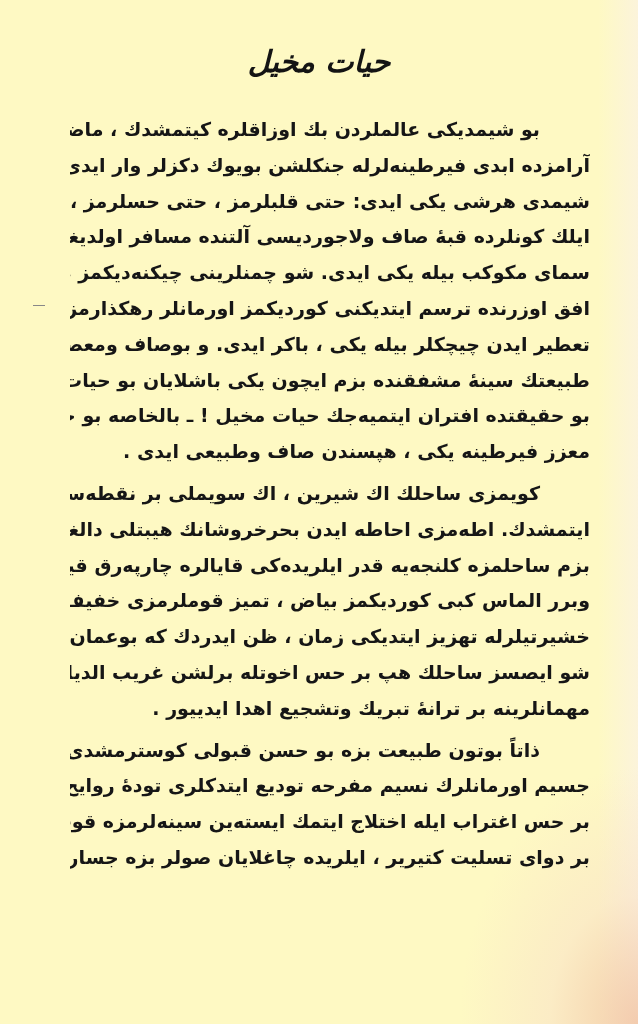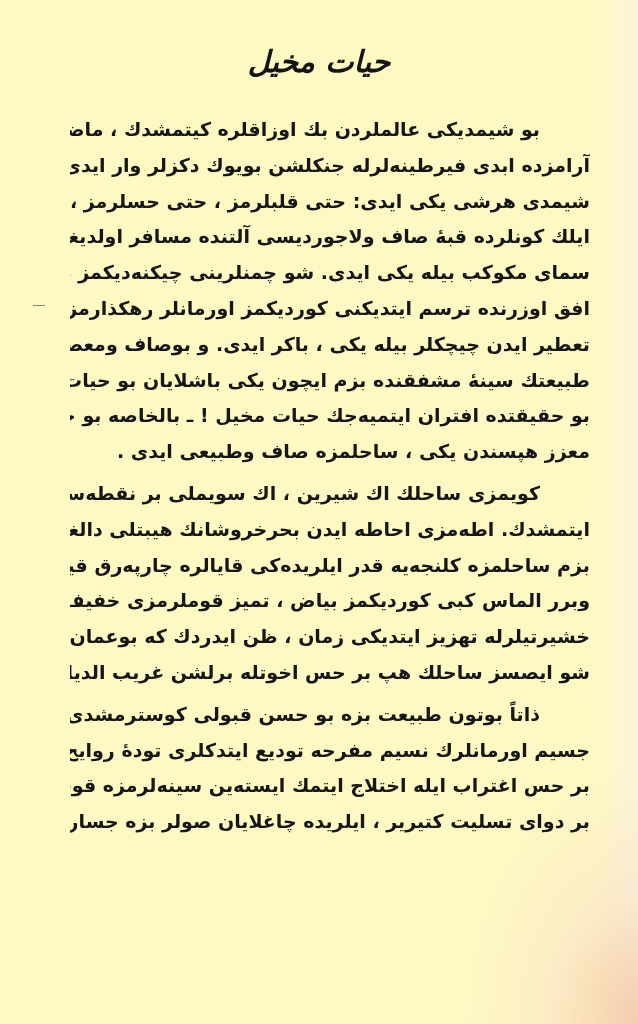--- a/index.html
+++ b/index.html
@@ -103,31 +103,32 @@
     <div>
       <div class="line indent">بو شیمدیکی عالملردن بك اوزاقلره کیتمشدك ، ماضی ایله</div>
       <div class="line">آرامزده ابدی فیرطینه‌لرله جنکلشن بویوك دکزلر وار ایدی.</div>
       <div class="line">شیمدی هرشی یکی ایدی: حتی قلبلرمز ، حتی حسلرمز ، حتی</div>
       <div class="line">ایلك کونلرده قبهٔ صاف ولاجوردیسی آلتنده مسافر اولدیغمز</div>
       <div class="line">سمای مکوکب بیله یکی ایدی. شو چمنلرینی چیکنه‌دیکمز طوپراقلر،</div>
       <div class="line">افق اوزرنده ترسم ایتدیکنی کوردیکمز اورمانلر رهکذارمزی</div>
       <div class="line">تعطیر ایدن چیچکلر بیله یکی ، باکر ایدی. و بوصاف ومعصوم</div>
       <div class="line">طبیعتك سینهٔ مشفقنده بزم ایچون یکی باشلایان بو حیات ، ـ آه ،</div>
       <div class="line">بو حقیقتده افتران ایتمیه‌جك حیات مخیل ! ـ بالخاصه بو حیات</div>
-      <div class="line last">معزز هپسندن یکی ، ساحلمزه صاف وطبیعی ایدی .</div>
+      <div class="line last">معزز فیرطینه یکی ، هپسندن صاف وطبیعی ایدی .</div>
     </div>
     <div class="para-gap"></div>
 
     <div>
       <div class="line indent">کویمزی ساحلك اك شیرین ، اك سویملی بر نقطه‌سنده انتخاب</div>
       <div class="line">ایتمشدك. اطه‌مزی احاطه ایدن بحرخروشانك هیبتلی دالغه‌لری</div>
       <div class="line">بزم ساحلمزه کلنجه‌یه قدر ایلریده‌کی قایالره چارپه‌رق قیریلیردی.</div>
       <div class="line">وبرر الماس کبی کوردیکمز بیاض ، تمیز قوملرمزی خفیف</div>
       <div class="line">خشیرتیلرله تهزیز ایتدیکی زمان ، ظن ایدردك که بوعمان بی پایان</div>
       <div class="line">شو ایصسز ساحلك هپ بر حس اخوتله برلشن غریب الدیار</div>
+      <div class="line last">مهمانلرینه بر ترانهٔ تبریك وتشجیع اهدا ایدییور .</div>
     </div>
     <div class="para-gap"></div>
 
     <div>
       <div class="line indent last">ذاتاً بوتون طبیعت بزه بو حسن قبولی کوسترمشدی .</div>
       <div class="line">جسیم اورمانلرك نسیم مفرحه تودیع ایتدکلری تودهٔ روایح ،</div>
       <div class="line">بر حس اغتراب ایله اختلاج ایتمك ایسته‌ین سینه‌لرمزه قوت بخش</div>
       <div class="line">بر دوای تسلیت کتیریر ، ایلریده چاغلایان صولر بزه جسارتلر</div>
     </div>
   </div>

